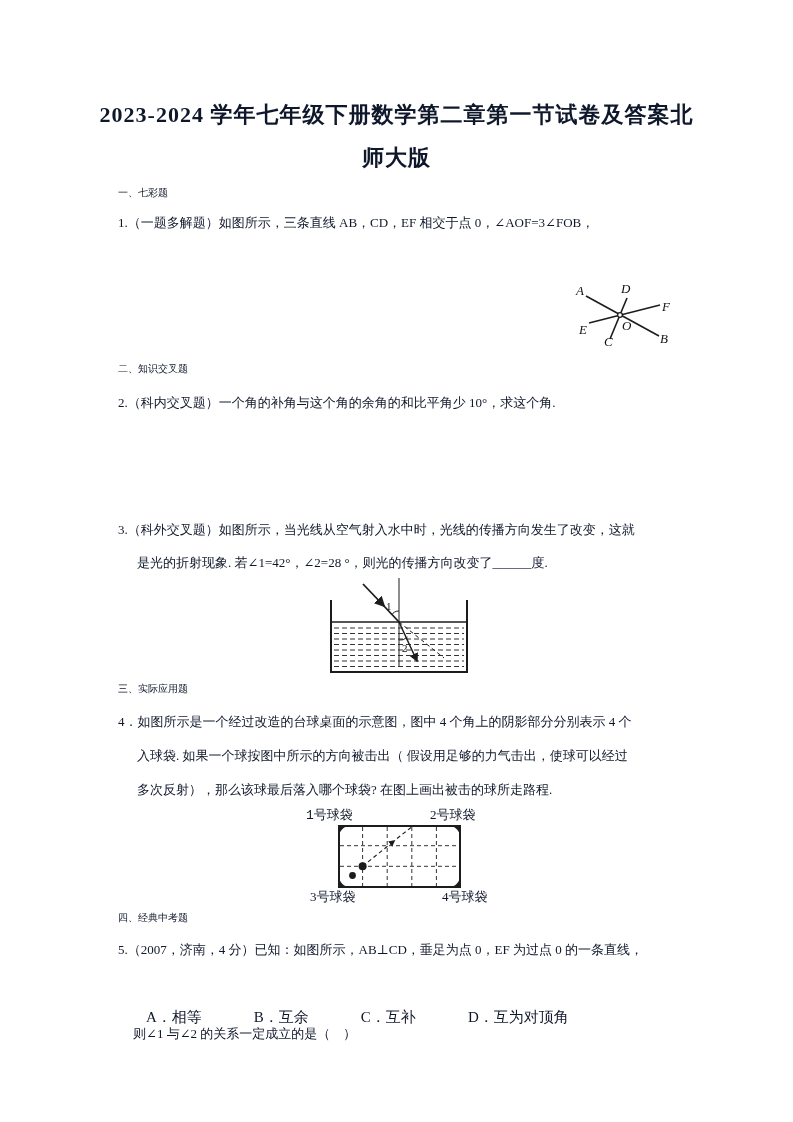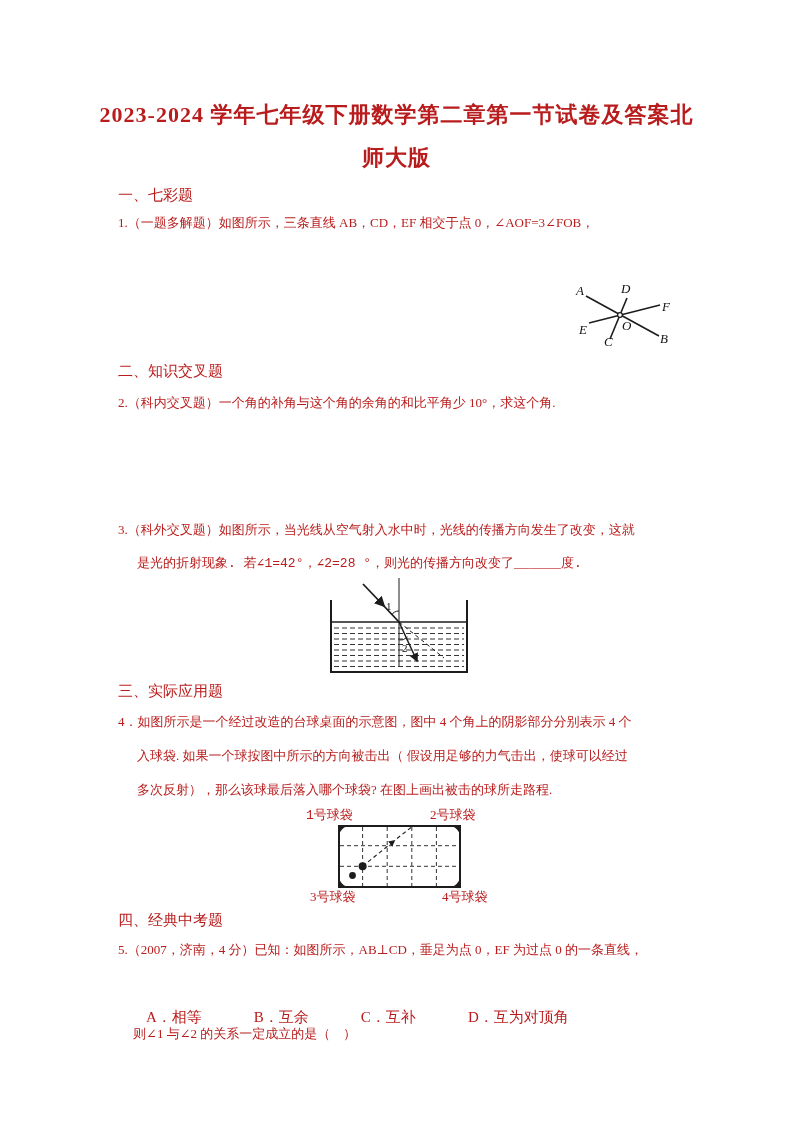--- a/index.html
+++ b/index.html
@@ -1,22 +1,22 @@
 <!DOCTYPE html>
 <html><head>
 <meta charset="utf-8">
 <style>
   html,body{margin:0;padding:0;background:#ffffff;}
   .page{
     position:relative;width:787px;height:1122px;background:#ffffff;overflow:hidden;
-    font-family:"Liberation Serif","DejaVu Serif",serif;color:#b91c1c;
+    font-family:"Liberation Serif","DejaVu Serif",serif;color:#0f172a;
   }
   .abs{position:absolute;white-space:nowrap;}
   .title{width:793px;text-align:center;font-size:22px;font-weight:bold;letter-spacing:1px;}
-  .heading{font-size:15px;text-align:center;}
+  .heading{font-size:10px;text-align:center;}
   .body-line{font-size:13px;}
   .fig-label{font-size:13px;}
   .options{display:flex;gap:52px;font-size:15px;}
   svg{position:absolute;display:block;}
   svg text{font-family:"Liberation Serif","DejaVu Serif",serif;}
   .ptlabel{font-style:italic;font-size:13px;fill:#111;}
   .anglabel{font-size:11px;fill:#111;}
 </style>
 </head>
 <body>
@@ -39,21 +39,21 @@
     <text x="97" y="33" class="ptlabel">F</text>
     <text x="14" y="56" class="ptlabel">E</text>
     <text x="57" y="52" class="ptlabel">O</text>
     <text x="39" y="68" class="ptlabel">C</text>
     <text x="95" y="65" class="ptlabel">B</text>
   </svg>
 
   <div class="abs heading" style="left:118px;top:362px;">二、知识交叉题</div>
   <div class="abs body-line" style="left:118px;top:394px;">2.（科内交叉题）一个角的补角与这个角的余角的和比平角少 10°，求这个角.</div>
   <div class="abs body-line" style="left:118px;top:521px;">3.（科外交叉题）如图所示，当光线从空气射入水中时，光线的传播方向发生了改变，这就</div>
-  <div class="abs body-line" style="left:137px;top:554px;font-family:Liberation Mono, monospace;">是光的折射现象. 若∠1=42°，∠2=28 °，则光的传播方向改变了______度.</div>
+  <div class="abs body-line" style="left:137px;top:554px;">是光的折射现象. 若∠1=42°，∠2=28 °，则光的传播方向改变了______度.</div>
 
   <svg style="left:322px;top:576px;" width="150" height="100" viewBox="0 0 150 100">
     <defs>
       <marker id="arr1" markerWidth="8" markerHeight="8" refX="5" refY="3" orient="auto">
         <path d="M0,0 L6,3 L0,6 Z" fill="#1c1c1c"></path>
       </marker>
     </defs>
 
     <line x1="9" y1="24" x2="9" y2="96" stroke="#1c1c1c" stroke-width="2"></line>
     <line x1="145" y1="24" x2="145" y2="96" stroke="#1c1c1c" stroke-width="2"></line>

